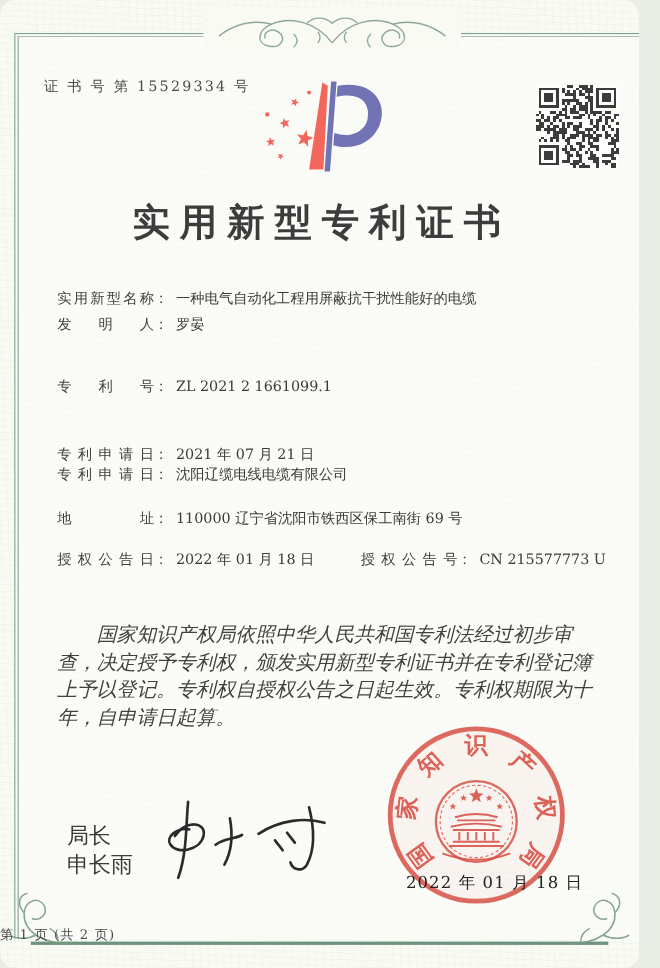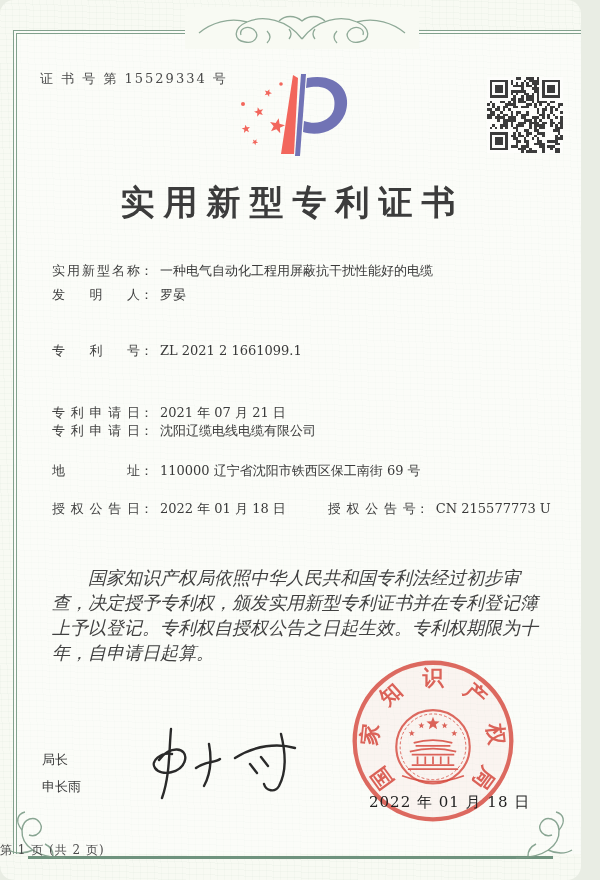--- a/index.html
+++ b/index.html
@@ -19,21 +19,21 @@
   .title{position:absolute;left:4px;right:0;top:180px;text-align:center;font-size:34px;
     font-weight:600;color:#3c3c3c;letter-spacing:9px;}
   .fields{position:absolute;left:52px;right:36px;top:0;}
   .frow{position:absolute;left:0;font-size:13px;color:#3a3a3a;white-space:nowrap;}
   .flabel{display:inline-block;width:88px;text-align:justify;text-align-last:justify;color:#3f3f3f;}
   .fvalue{margin-left:7px;}
   .pair2{margin-left:42px;}
   .paras{position:absolute;left:52px;width:502px;top:529px;font-size:18px;line-height:25px;
     color:#414141;font-style:italic;margin-top:36px;}
   .paras p{margin:0;text-indent:2em;}
-  .signer{position:absolute;left:42px;top:746px;font-size:13px;color:#3b3b3b;line-height:27px;}
+  .signer{position:absolute;left:61px;top:746px;font-size:20px;color:#3b3b3b;line-height:27px;}
   .signature{position:absolute;left:125px;top:720px;}
   .seal{position:absolute;left:346px;top:654px;}
   .seal-date{position:absolute;left:369px;top:793px;font-size:15px;color:#222;letter-spacing:1px;z-index:5;}
   .footer{position:absolute;left:0;right:0;top:842px;text-align:left;font-size:12px;color:#4a4a4a;letter-spacing:1px;}
   .orn-top{position:absolute;left:185px;top:7px;background:#f8faf3;padding:0 4px;}
   .orn-bl{position:absolute;left:5px;top:810px;}
   .orn-br{position:absolute;right:5px;top:810px;transform:scaleX(-1);}
   svg{display:block;}
 </style>
 </head>

